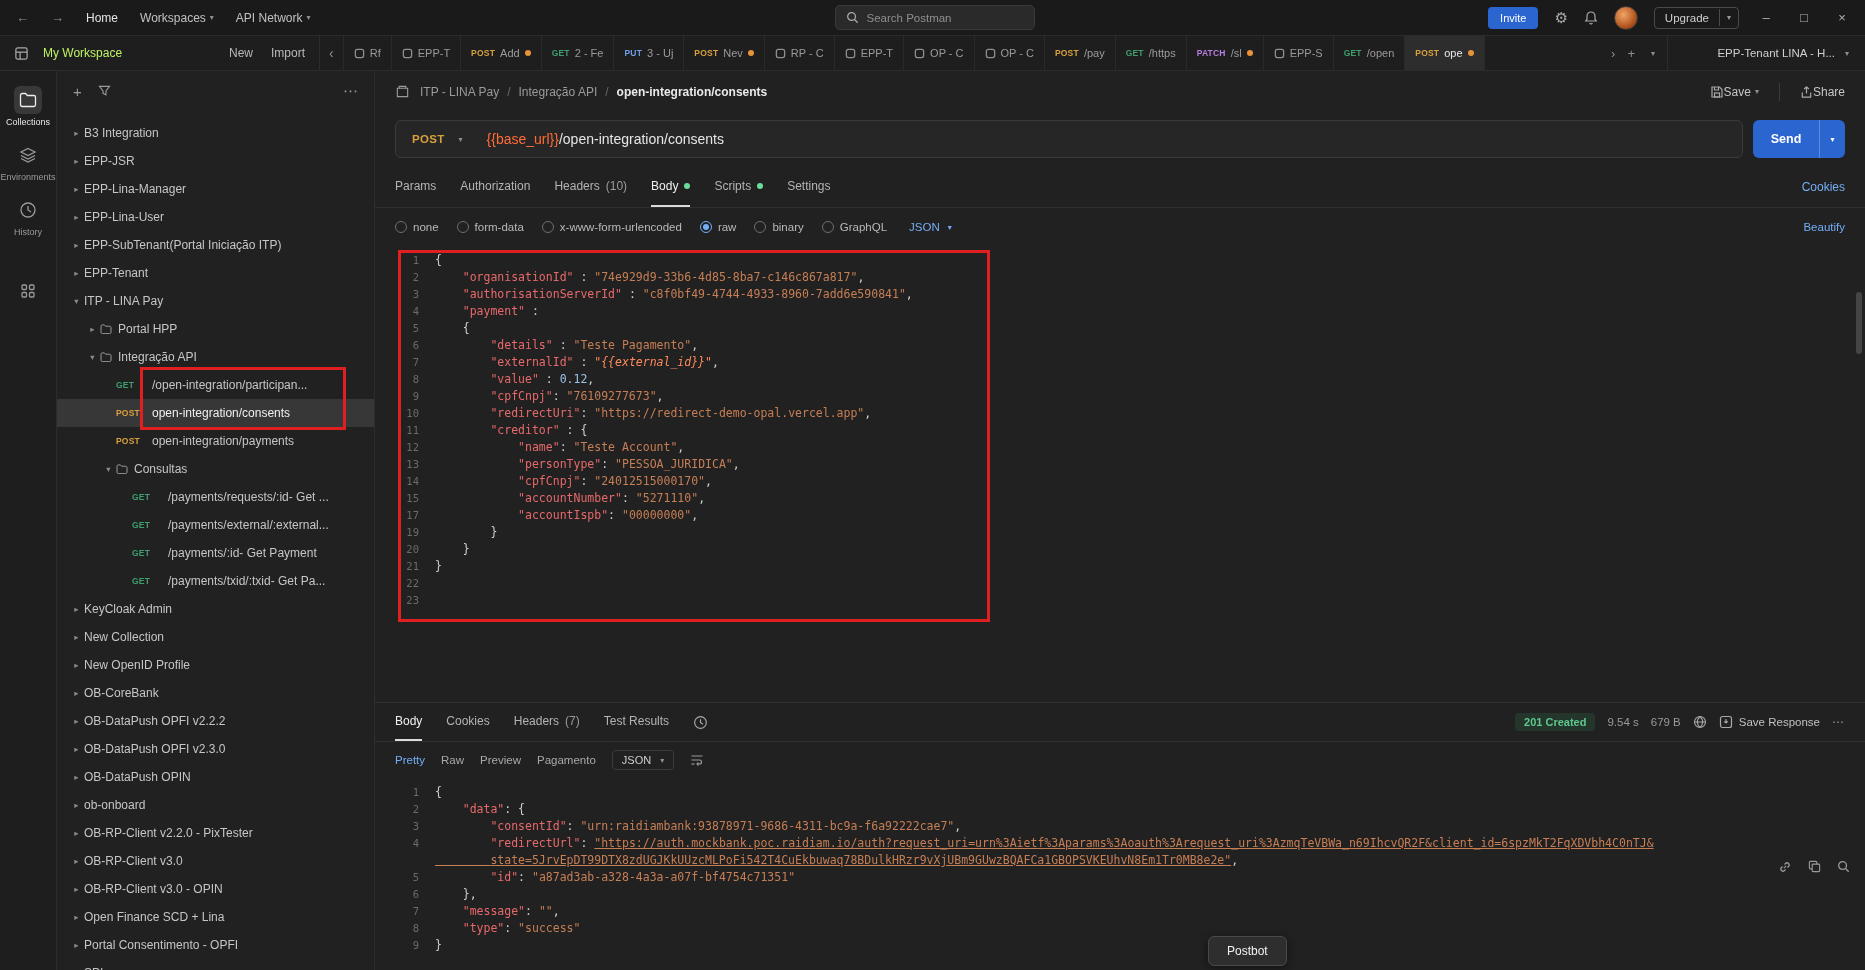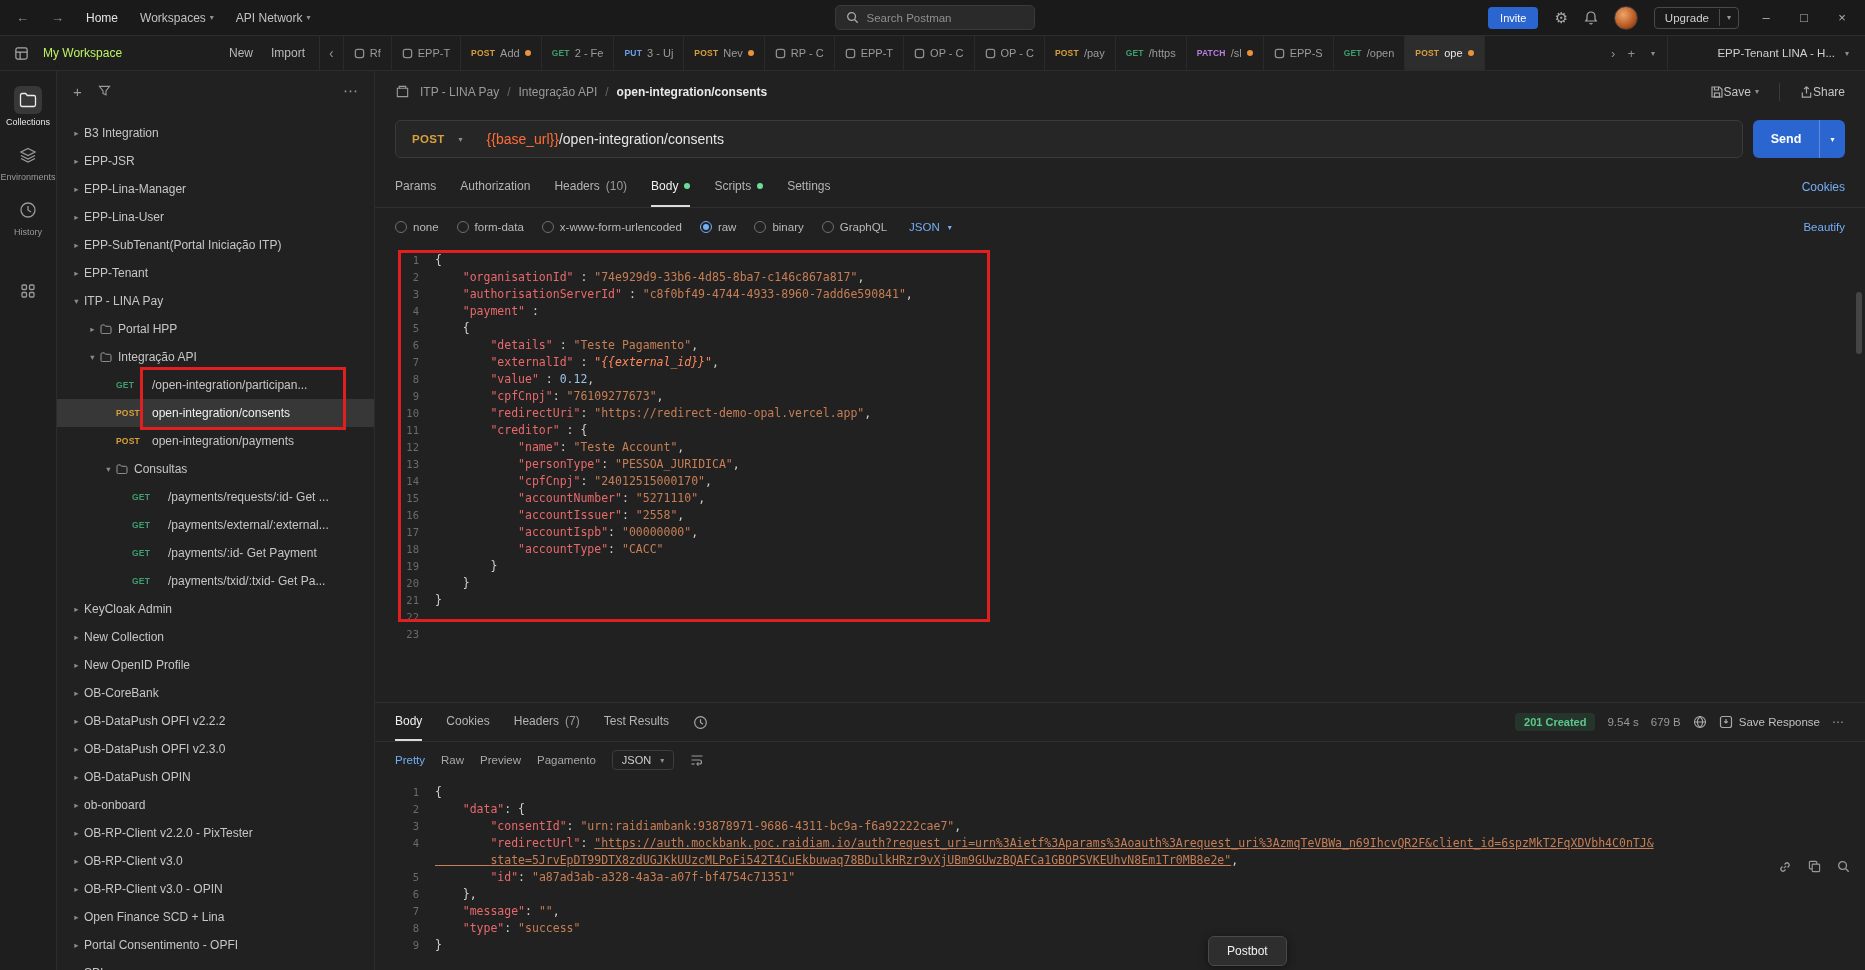--- a/index.html
+++ b/index.html
@@ -688,30 +688,22 @@
           </div>
           <div class="eline">
             <span class="enum">14</span>
             <span class="ecode"><span class="tk-w">            </span><span class="tk-k">"cpfCnpj"</span><span class="tk-p">: </span><span class="tk-s">"24012515000170"</span><span class="tk-p">,</span></span>
           </div>
           <div class="eline">
             <span class="enum">15</span>
             <span class="ecode"><span class="tk-w">            </span><span class="tk-k">"accountNumber"</span><span class="tk-p">: </span><span class="tk-s">"5271110"</span><span class="tk-p">,</span></span>
           </div>
           <div class="eline">
-            <span class="enum">16</span>
-            <span class="ecode"><span class="tk-w">            </span><span class="tk-k">"accountIssuer"</span><span class="tk-p">: </span><span class="tk-s">"2558"</span><span class="tk-p">,</span></span>
-          </div>
-          <div class="eline">
             <span class="enum">17</span>
             <span class="ecode"><span class="tk-w">            </span><span class="tk-k">"accountIspb"</span><span class="tk-p">: </span><span class="tk-s">"00000000"</span><span class="tk-p">,</span></span>
-          </div>
-          <div class="eline">
-            <span class="enum">18</span>
-            <span class="ecode"><span class="tk-w">            </span><span class="tk-k">"accountType"</span><span class="tk-p">: </span><span class="tk-s">"CACC"</span></span>
           </div>
           <div class="eline">
             <span class="enum">19</span>
             <span class="ecode"><span class="tk-w">        </span><span class="tk-p">}</span></span>
           </div>
           <div class="eline">
             <span class="enum">20</span>
             <span class="ecode"><span class="tk-w">    </span><span class="tk-p">}</span></span>
           </div>
           <div class="eline">

